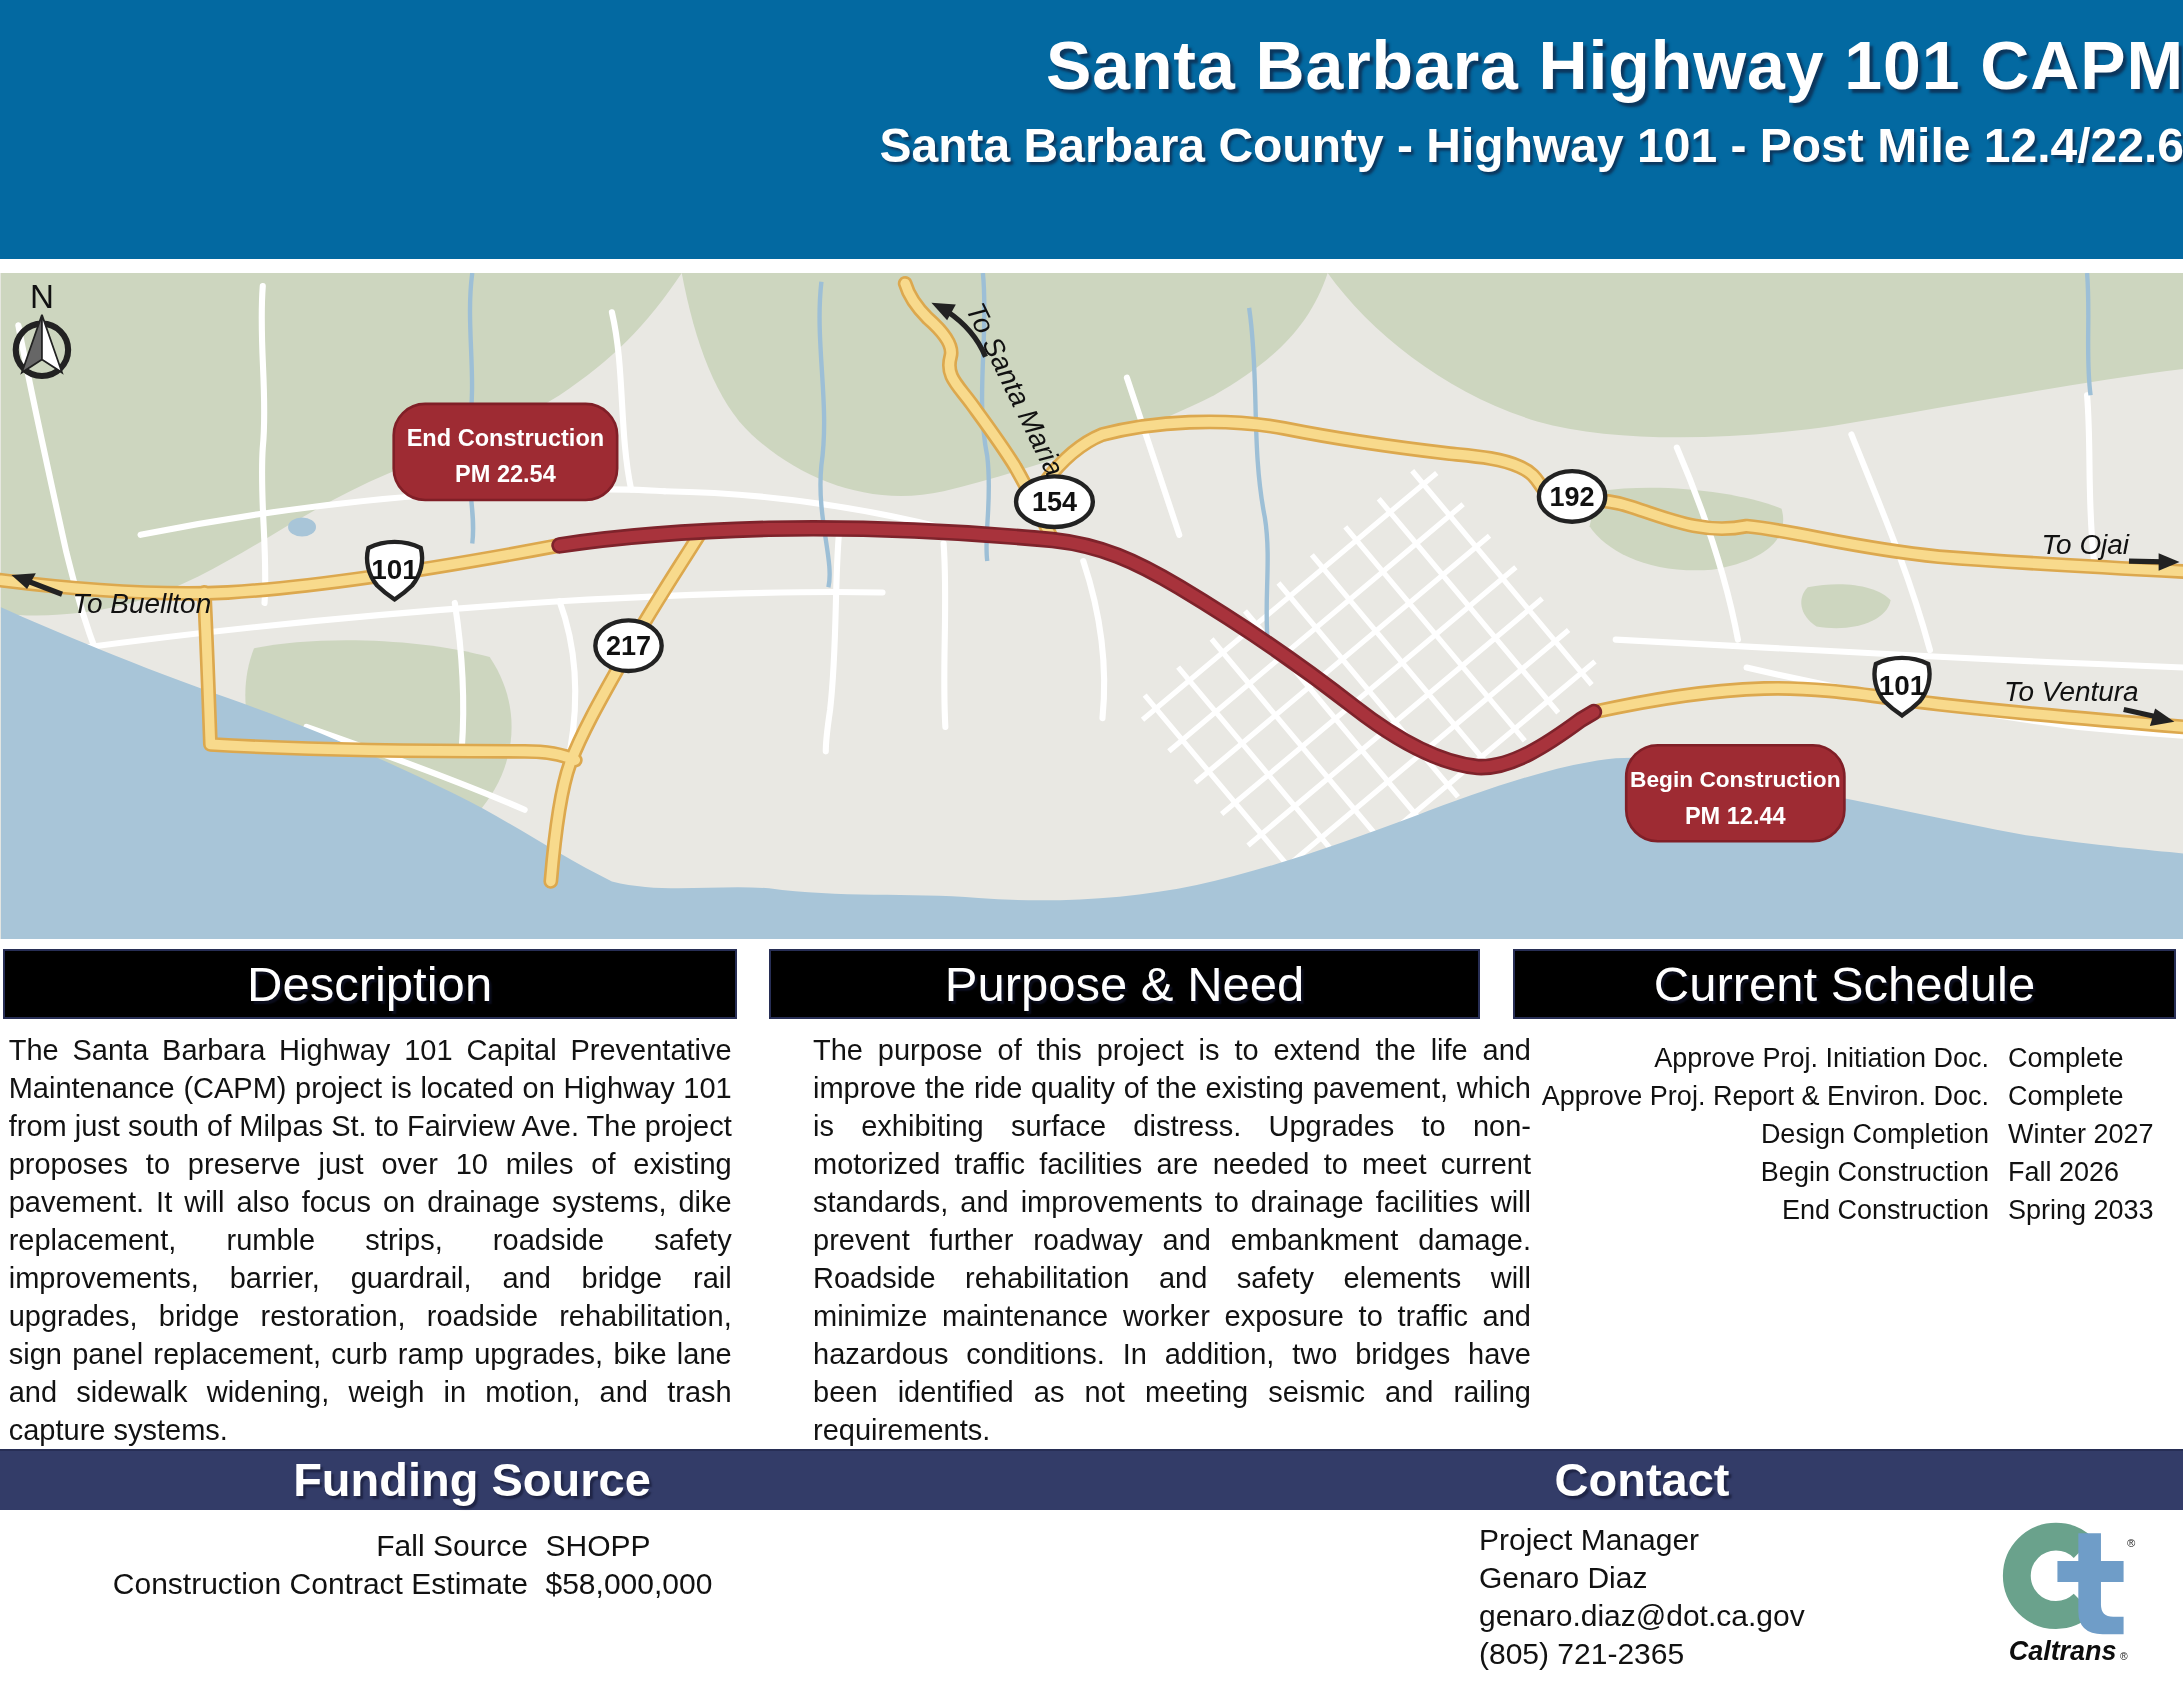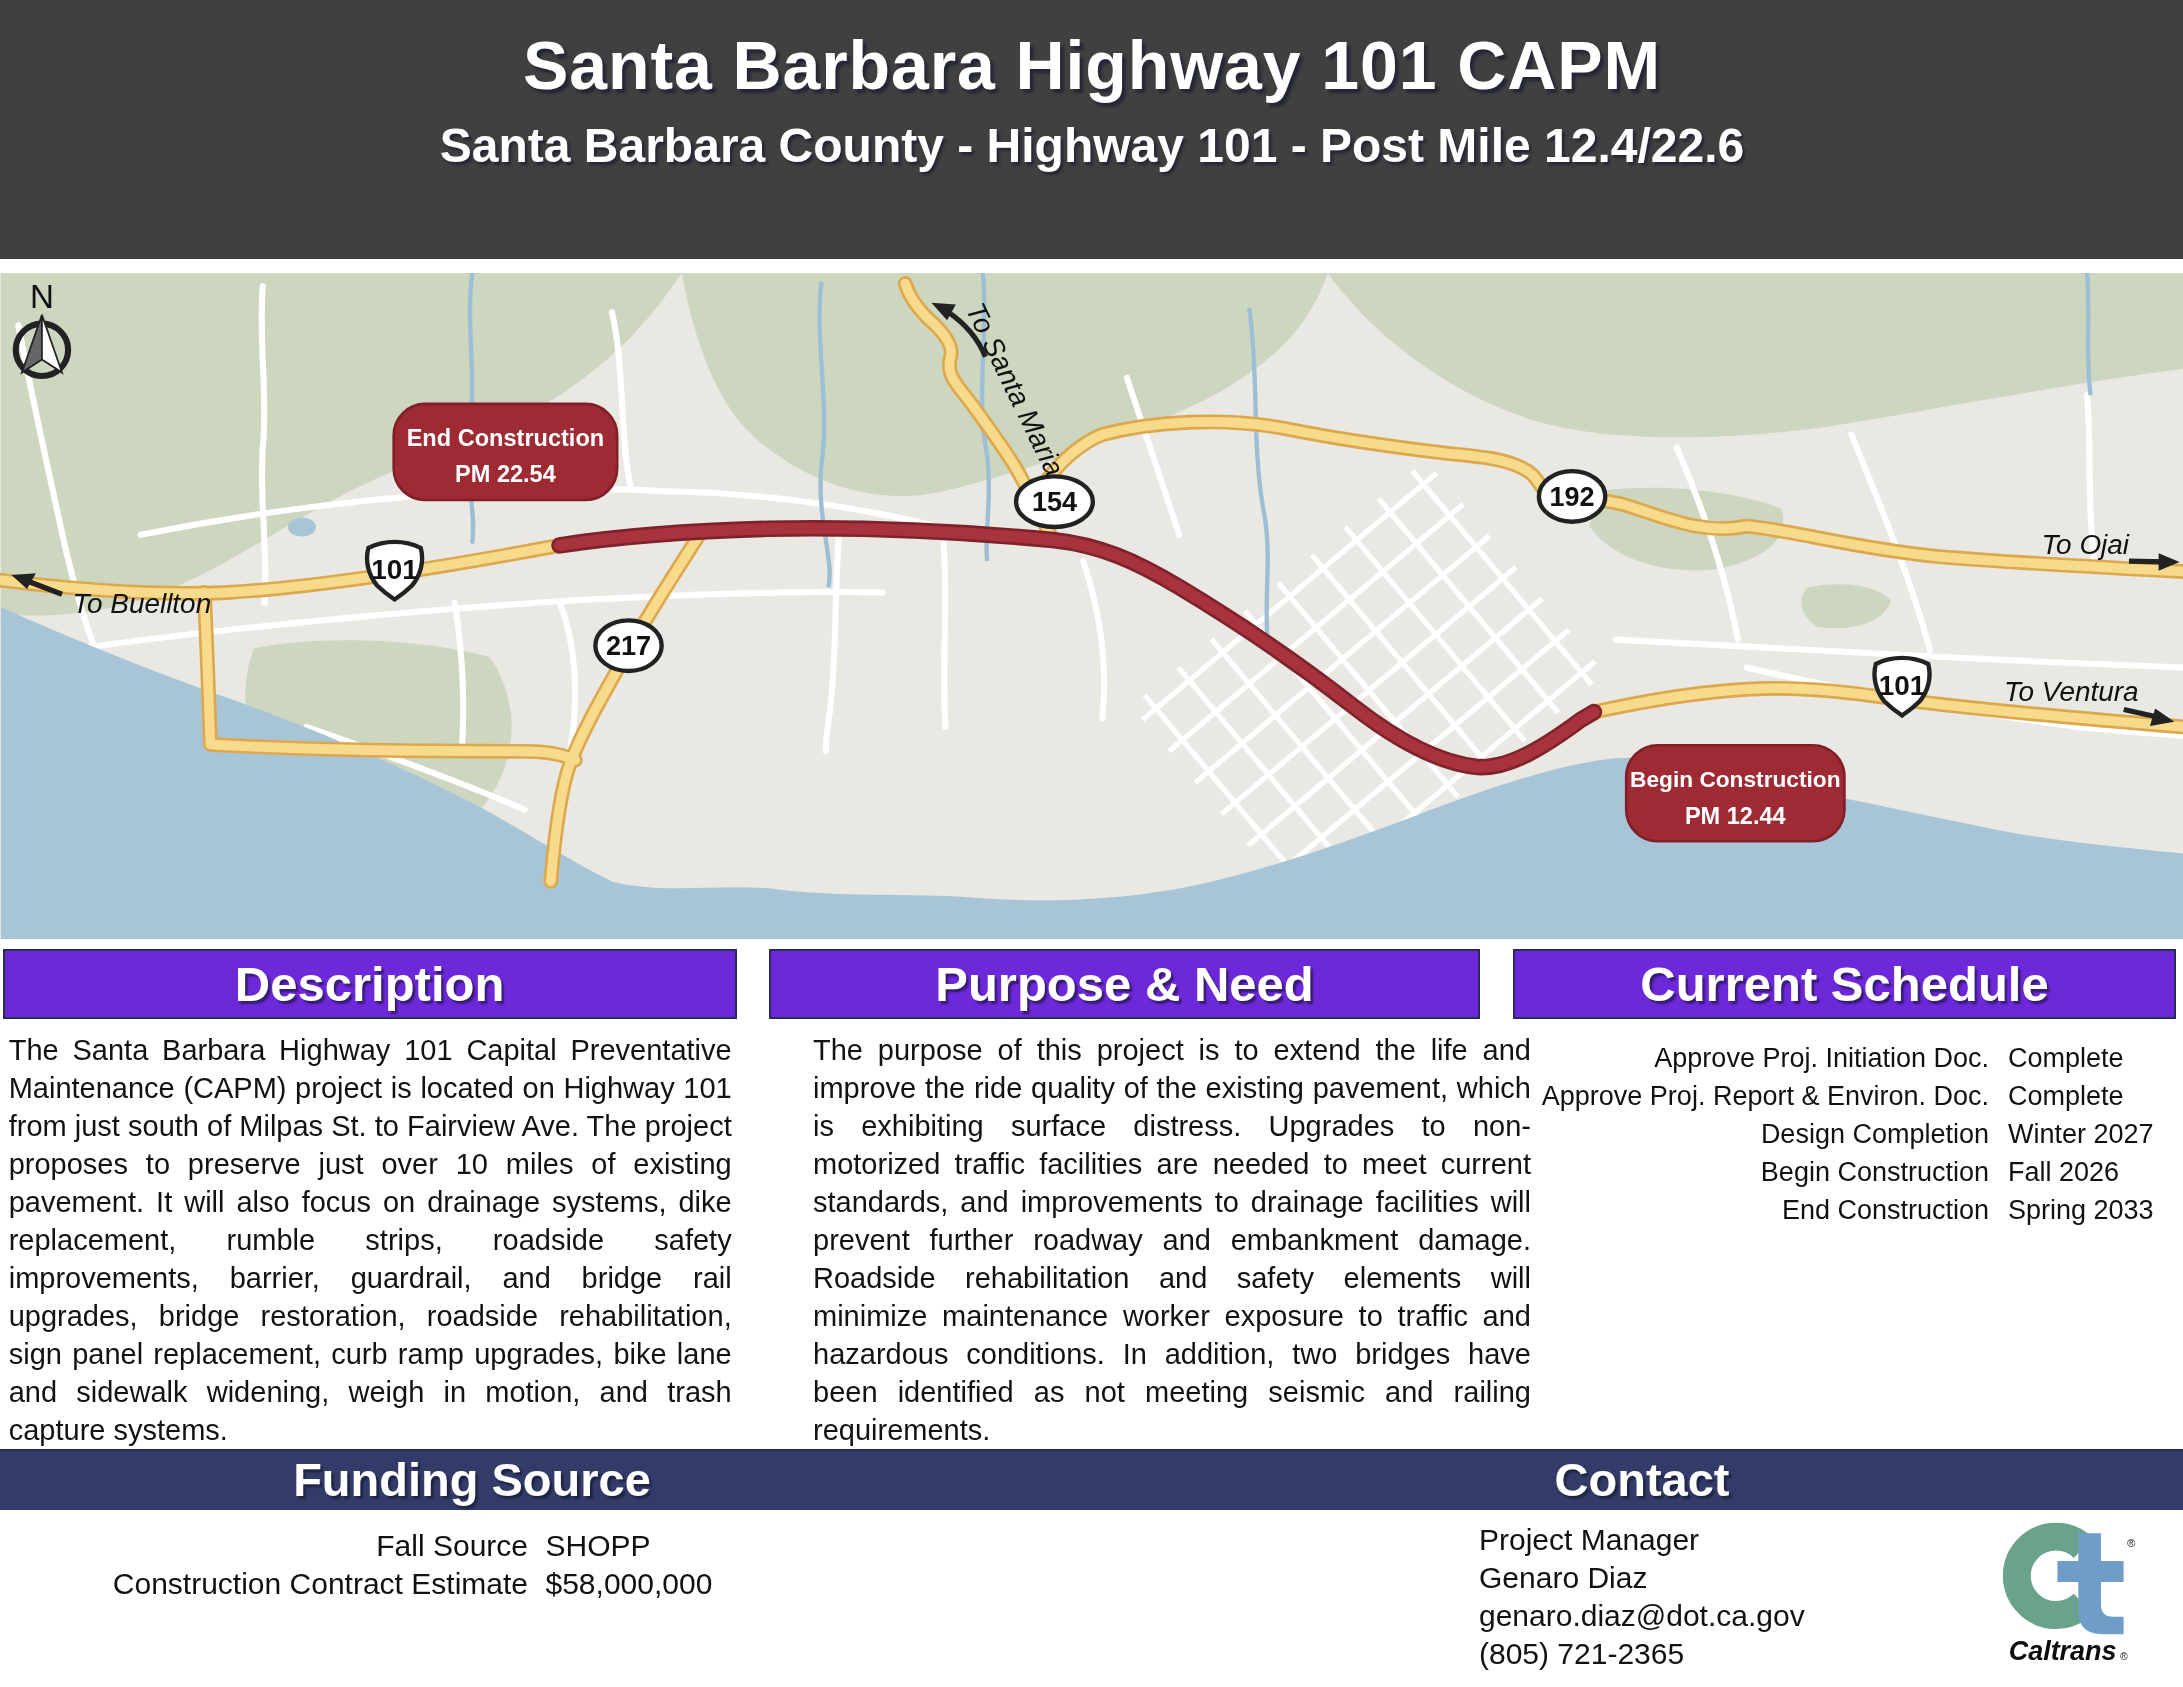--- a/index.html
+++ b/index.html
@@ -1,29 +1,29 @@
 <!DOCTYPE html>
 <html style="font-size:14px"><head>
 <meta charset="utf-8">
 <style>
   html,body{margin:0;padding:0;background:#ffffff;}
   body{width:2184px;height:1687px;position:relative;overflow:hidden;
        font-family:"Liberation Sans",sans-serif;color:#111;}
   
-  #header{position:absolute;left:0;top:0;width:2184px;height:259px;background:#404040;text-align:center;}
+  #header{position:absolute;left:0;top:0;width:2184px;height:259px;background:#0369a1;text-align:right;}
   #header .t1{display:block;padding-top:26px;font-size:68px;font-weight:700;color:#fff;
               letter-spacing:0.9px;text-shadow:3.5px 3.5px 2.6px rgba(18,22,48,.6);}
   #header .t2{display:block;margin-top:14px;font-size:48px;font-weight:700;color:#fff;
               text-shadow:2.6px 2.6px 2.6px rgba(18,22,48,.6);}
   
   #map{position:absolute;left:0;top:273px;width:2184px;height:666px;background:#e9e8e3;}
   #map svg{position:absolute;left:0;top:0;}
   
-  .secbar{position:absolute;top:949px;height:66px;background:#6d28d9;border:2.6px solid #272e55;
-          color:#fff;font-size:49px;font-weight:700;text-align:center;line-height:66px;
+  .secbar{position:absolute;top:949px;height:66px;background:#000000;border:2.6px solid #272e55;
+          color:#fff;font-size:49px;font-weight:400;text-align:center;line-height:66px;
           text-shadow:2.6px 2.6px 1.7px rgba(18,22,48,.6);}
   #bar-desc{left:2.6px;width:730px;}
   #bar-purp{left:769px;width:707px;}
   #bar-sched{left:1513px;width:659px;}
   .bodytext{position:absolute;top:1031px;font-size:29px;line-height:38px;color:#121212;
             text-align:justify;}
   #desc-body{left:8.7px;width:723px;}
   #purp-body{left:769px;width:718px;margin-left:44px;}
   #sched-body{position:absolute;left:1513px;top:1039px;width:664px;font-size:27px;line-height:38px;}
   .srow{display:flex;}

